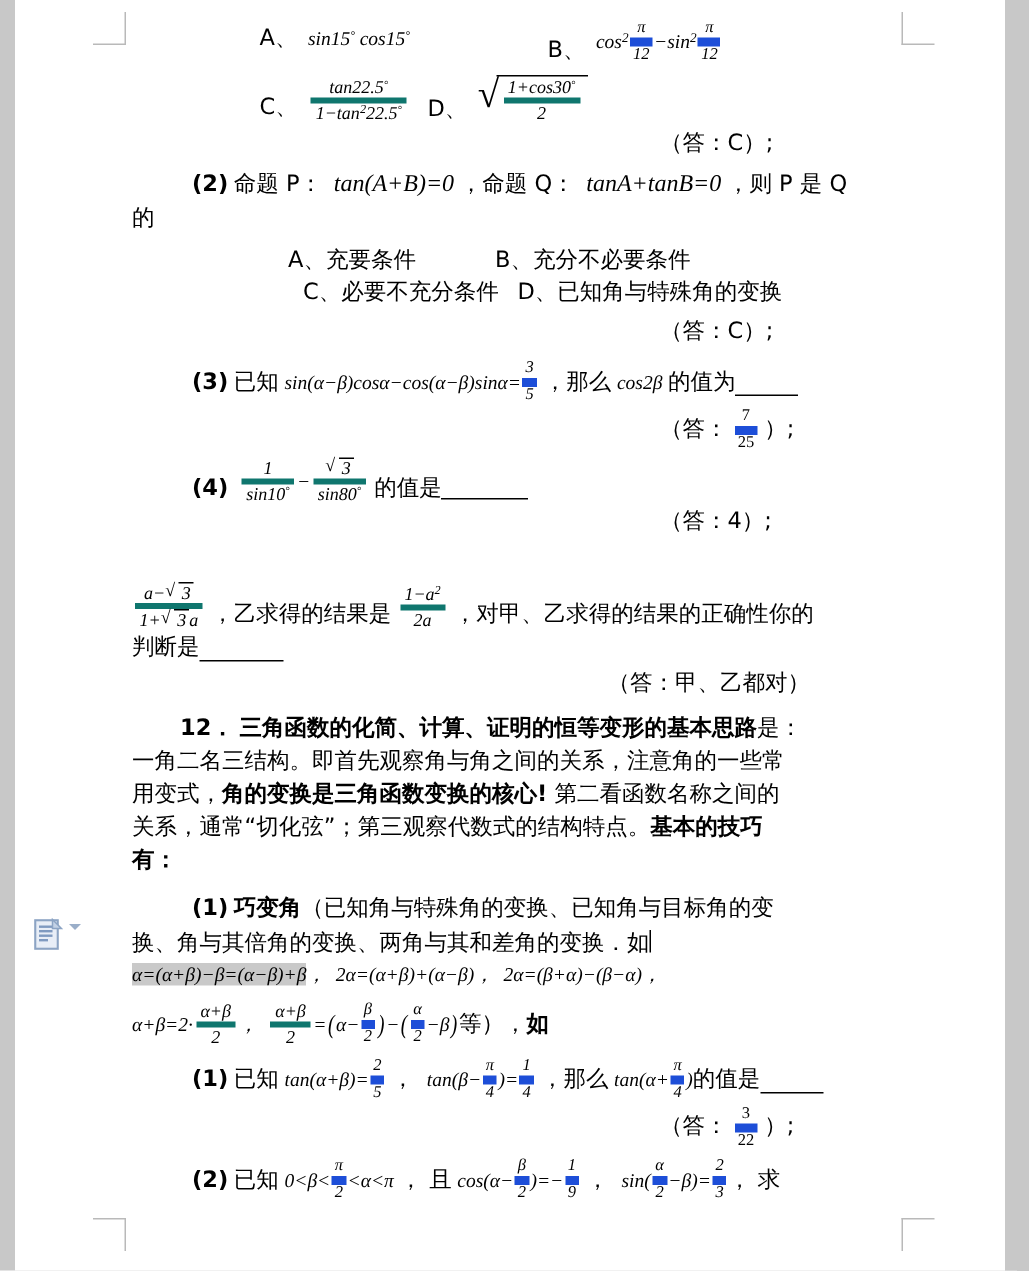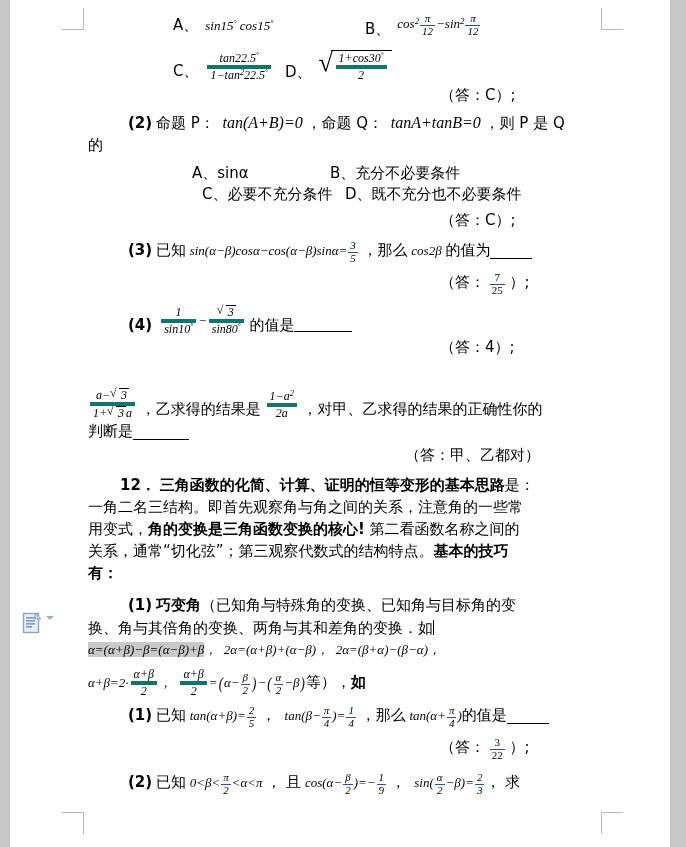--- a/index.html
+++ b/index.html
@@ -41,21 +41,21 @@
   .cn{font-family:"DejaVu Sans","Liberation Sans",sans-serif;}
   .b{font-weight:bold;}
   .mi{font-style:italic;}
 
   
   .frac{display:inline-block;vertical-align:-0.55em;text-align:center;line-height:1.05;margin:0 2px;}
   .frac .n{display:block;padding:0 3px;font-size:12px;}
   .frac .d{display:block;border-top:4px solid #0f766e;padding:0 3px;font-size:12px;}
   .fracS{display:inline-block;vertical-align:-0.5em;text-align:center;line-height:1.05;margin:0 1px;}
   .fracS .n{display:block;padding:0 2px;font-size:11px;}
-  .fracS .d{display:block;border-top:1px solid #1d4ed8;padding:0 2px;font-size:11px;}
+  .fracS .d{display:block;border-top:6px solid #1d4ed8;padding:0 2px;font-size:11px;}
   .sup{font-size:0.68em;vertical-align:0.45em;}
   .deg{font-size:0.6em;vertical-align:0.5em;}
   .sqrt{display:inline-block;position:relative;padding-left:9px;}
   .sqrt:before{content:"√";position:absolute;left:0;top:-1px;font-size:1.0em;}
   .sqrt .bar{border-top:1px solid #000;padding:0 2px;display:inline-block;}
   .bigsqrt{display:inline-block;position:relative;padding-left:12px;vertical-align:middle;}
   .bigsqrt:before{content:"√";position:absolute;left:0;top:0px;font-size:26px;line-height:26px;}
   .bigsqrt .bar{border-top:1px solid #000;display:inline-block;padding:1px 3px 0 3px;}
   .ul{display:inline-block;border-bottom:1px solid #000;}
   .hl{background:#c9c9c9;}
@@ -114,24 +114,24 @@
     <div class="ln" style="left:118px;top:115px;">
       <span class="cn b">(2)</span>
       <span class="cn">命题 P：</span>
       <span class="mi" style="font-size:16px;">&nbsp;tan(A+B)=0</span>
       <span class="cn">，命题 Q：</span>
       <span class="mi" style="font-size:16px;">&nbsp;tanA+tanB=0</span>
       <span class="cn">，则 P 是 Q</span>
     </div>
     <div class="ln cn" style="left:78px;top:138px;">的</div>
 
-    <div class="ln cn" style="left:182px;top:166px;">A、sinα</div>
+    <div class="ln cn" style="left:182px;top:166px;">A、充要条件</div>
     <div class="ln cn" style="left:320px;top:166px;">B、充分不必要条件</div>
     <div class="ln cn" style="left:192px;top:187px;">C、必要不充分条件</div>
-    <div class="ln cn" style="left:335px;top:187px;">D、既不充分也不必要条件</div>
+    <div class="ln cn" style="left:335px;top:187px;">D、已知角与特殊角的变换</div>
 
     <div class="ln cn" style="left:430px;top:213px;">（答：C）;</div>
 
     <div class="ln" style="left:118px;top:240px;">
       <span class="cn b">(3)</span>
       <span class="cn">已知</span>
       <span class="mi" style="font-size:13px;">sin(α−β)cosα−cos(α−β)sinα=<span class="fracS"><span class="n">3</span><span class="d">5</span></span></span>
       <span class="cn">，那么</span>
       <span class="mi" style="font-size:13px;">cos2β</span>
       <span class="cn">的值为</span><span class="ul" style="width:42px;">&nbsp;</span>

